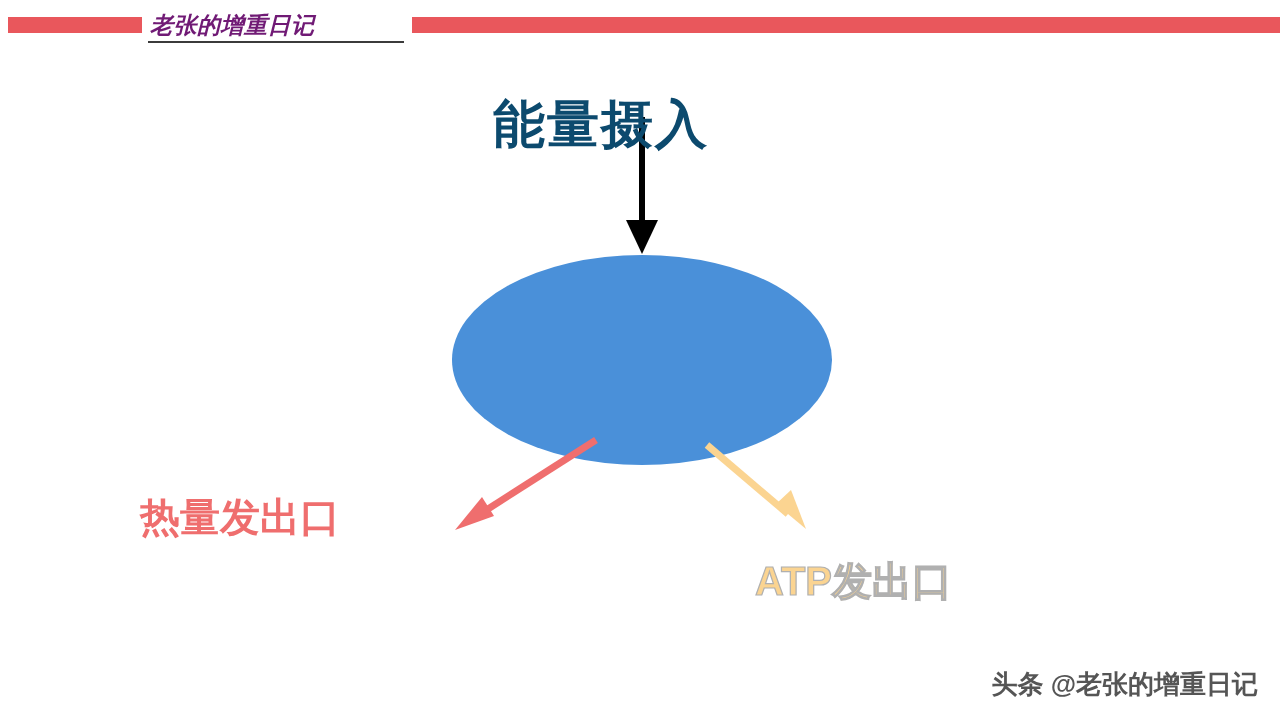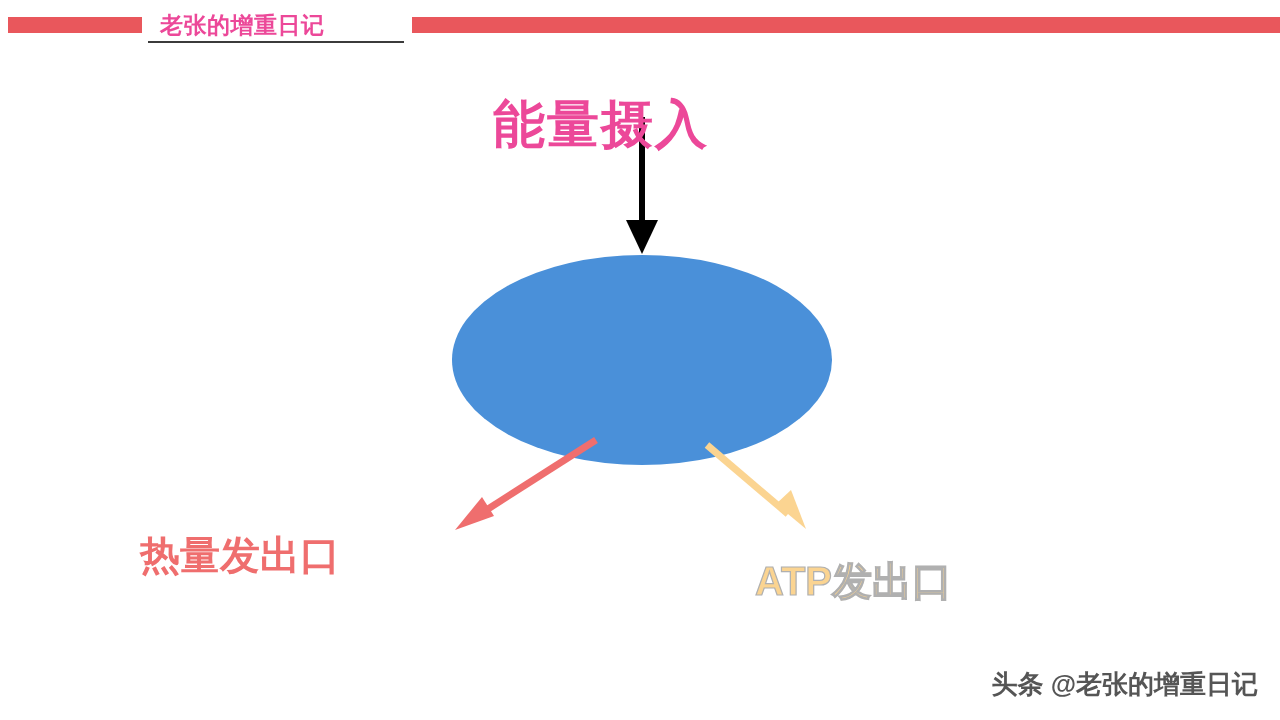--- a/index.html
+++ b/index.html
@@ -26,29 +26,30 @@
   .banner-bar {
     position: absolute;
     top: 9px;
     height: 16px;
     background: #e9575c;
   }
   #banner-bar-left  { left: 8px;  width: 134px; }
   #banner-bar-right { left: 412px; width: 868px; }
   #header-title {
     position: absolute;
-    left: 160px;
+    left: 150px;
     top: 0px;
     height: 34px;
     line-height: 34px;
     font-size: 23px;
     font-weight: bold;
-    color: #ec4899;
+    color: #701a75;
     white-space: nowrap;
     letter-spacing: 0.5px;
+    font-style: italic;
   }
   #header-underline {
     position: absolute;
     left: 148px;
     top: 33px;
     width: 256px;
     height: 2px;
     background: #3b3b3b;
   }
 
@@ -65,36 +66,35 @@
     left: 0;
     top: 0;
   }
 
   #label-energy-intake {
     position: absolute;
     left: 493px;
     top: 48px;
     font-size: 52px;
     font-weight: bold;
-    color: #ec4899;
+    color: #0c4a6e;
     letter-spacing: 2px;
     white-space: nowrap;
   }
 
   #label-heat-outlet {
     position: absolute;
     left: 140px;
     top: 448px;
     width: 400px;
     font-size: 40px;
     font-weight: bold;
     color: #ef6e6e;
     line-height: 1.35;
     white-space: nowrap;
-    margin-top: 38px;
   }
   #label-heat-outlet .line2 { display: block; }
 
   #label-atp-outlet {
     position: absolute;
     left: 737px;
     top: 512px;
     font-size: 40px;
     font-weight: bold;
     color: #fbd491;

